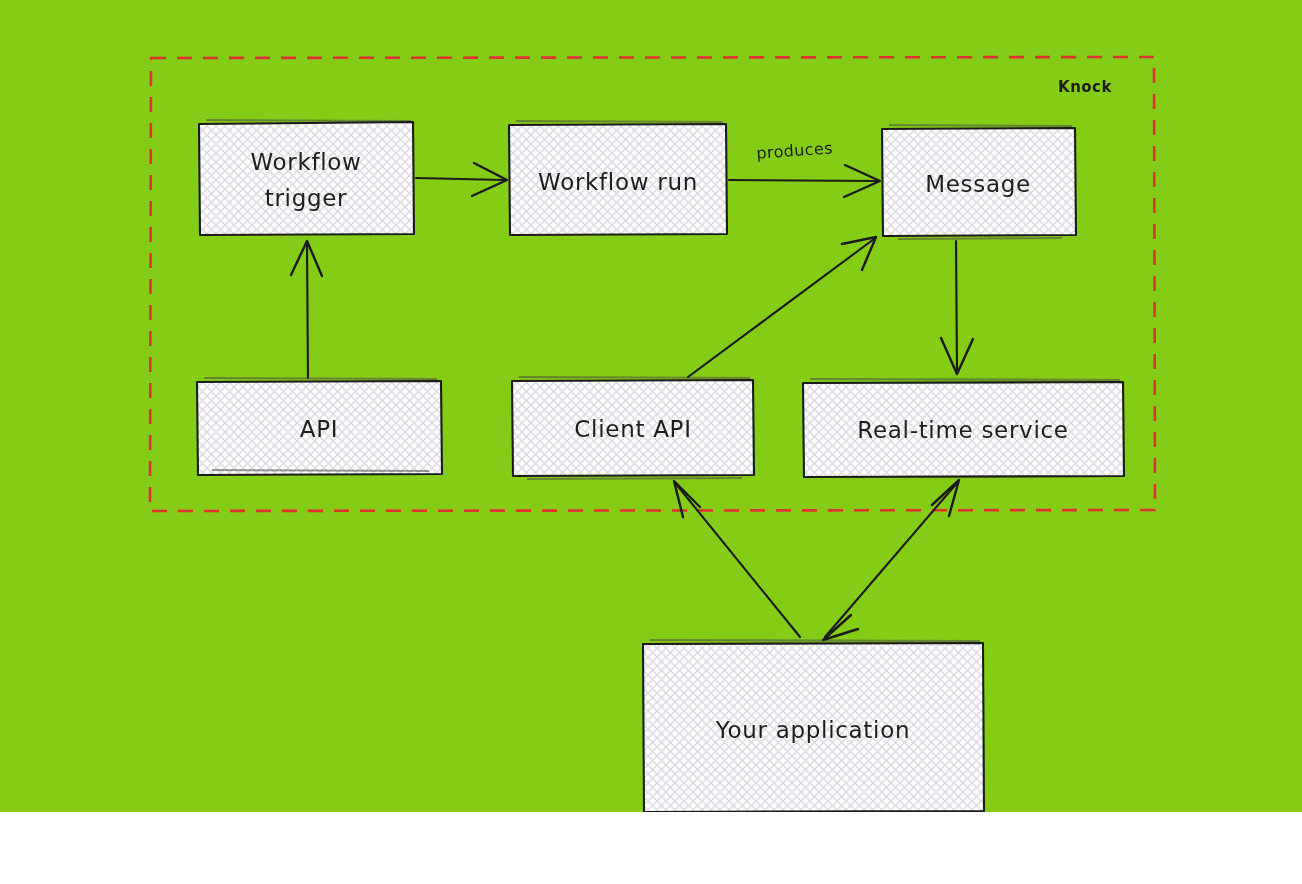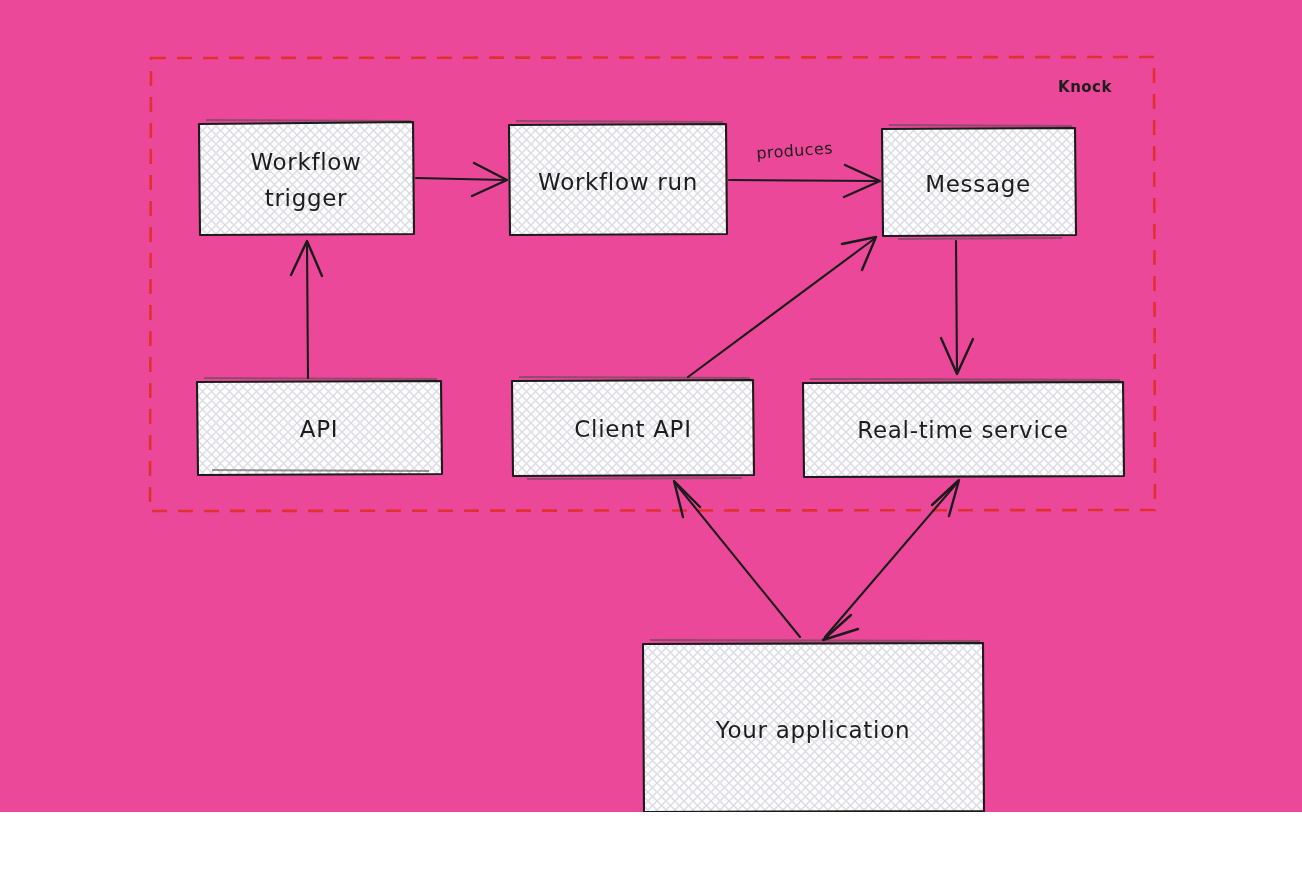--- a/index.html
+++ b/index.html
@@ -8,21 +8,21 @@
     padding: 0;
     background: #ffffff;
   }
   body {
     font-family: "DejaVu Sans", sans-serif;
   }
   #canvas {
     position: relative;
     width: 1302px;
     height: 812px;
-    background: #ec4899;
+    background: #84cc16;
     overflow: hidden;
     text-align: right;
   }
   #diagram-svg {
     position: absolute;
     left: 0;
     top: 0;
     width: 1302px;
     height: 884px;
   }

